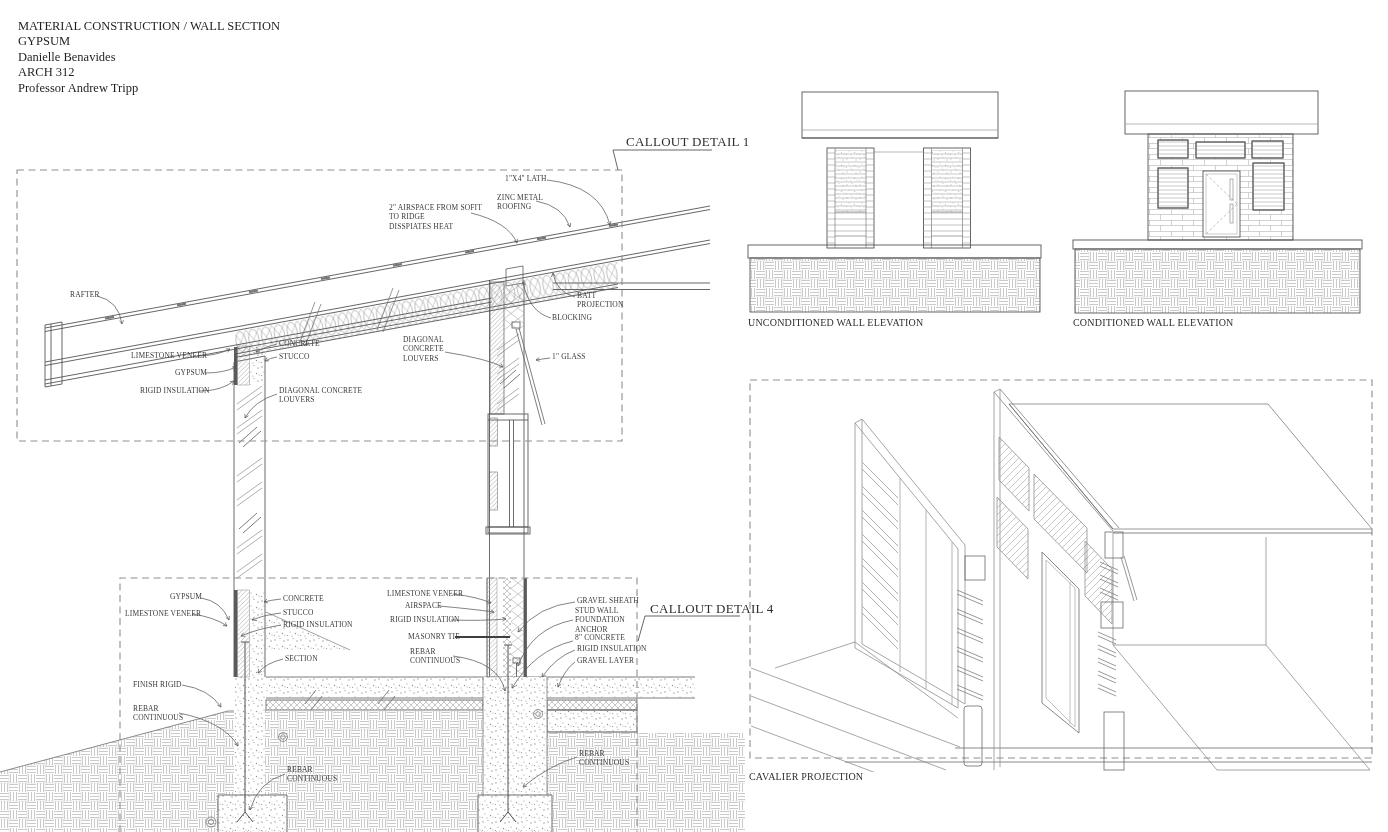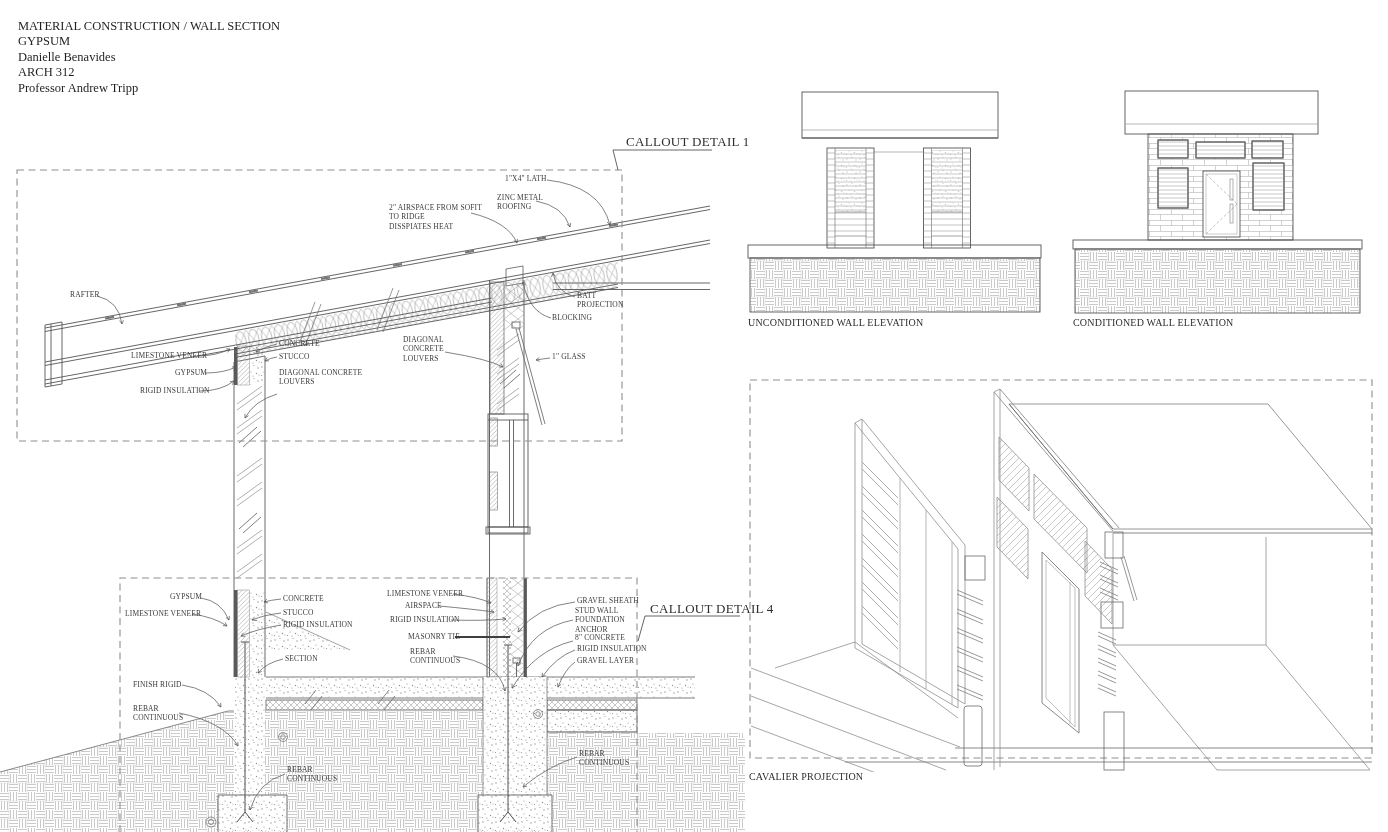--- a/index.html
+++ b/index.html
@@ -378,21 +378,21 @@
 DISSPIATES HEAT</div>
   <div class="lbl" style="left:577px;top:291px">BATT
 PROJECTION</div>
   <div class="lbl" style="left:552px;top:313px">BLOCKING</div>
   <div class="lbl" style="left:70px;top:290px">RAFTER</div>
   <div class="lbl" style="left:131px;top:351px">LIMESTONE VENEER</div>
   <div class="lbl" style="left:279px;top:339px">CONCRETE</div>
   <div class="lbl" style="left:279px;top:352px">STUCCO</div>
   <div class="lbl" style="left:175px;top:368px">GYPSUM</div>
   <div class="lbl" style="left:140px;top:386px">RIGID INSULATION</div>
-  <div class="lbl" style="left:279px;top:368px">DIAGONAL CONCRETE
+  <div class="lbl" style="left:279px;top:386px">DIAGONAL CONCRETE
 LOUVERS</div>
   <div class="lbl" style="left:403px;top:335px">DIAGONAL
 CONCRETE
 LOUVERS</div>
   <div class="lbl" style="left:552px;top:352px">1" GLASS</div>
 
   <div class="lbl" style="left:170px;top:592px">GYPSUM</div>
   <div class="lbl" style="left:125px;top:609px">LIMESTONE VENEER</div>
   <div class="lbl" style="left:283px;top:594px">CONCRETE</div>
   <div class="lbl" style="left:283px;top:608px">STUCCO</div>

